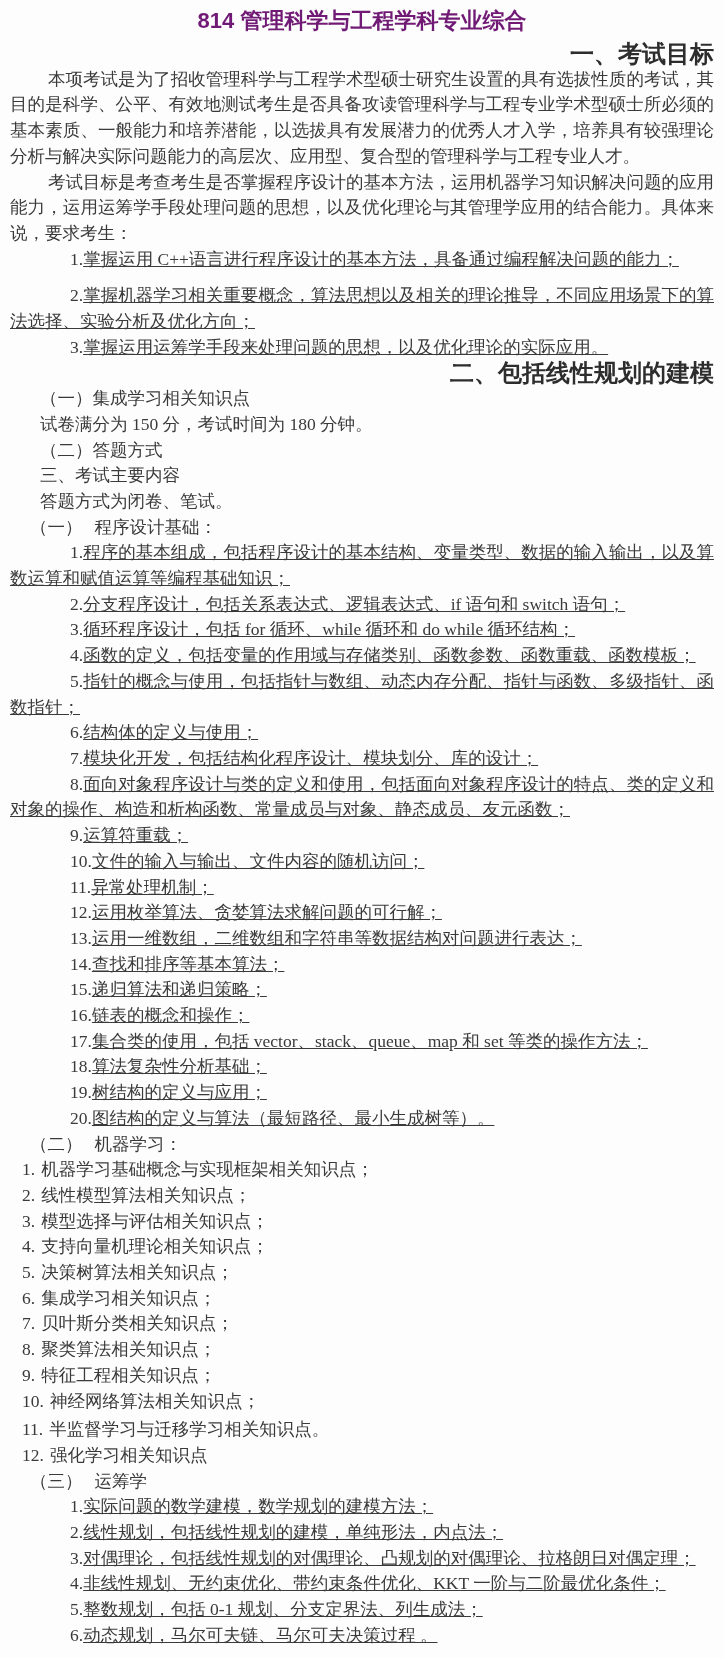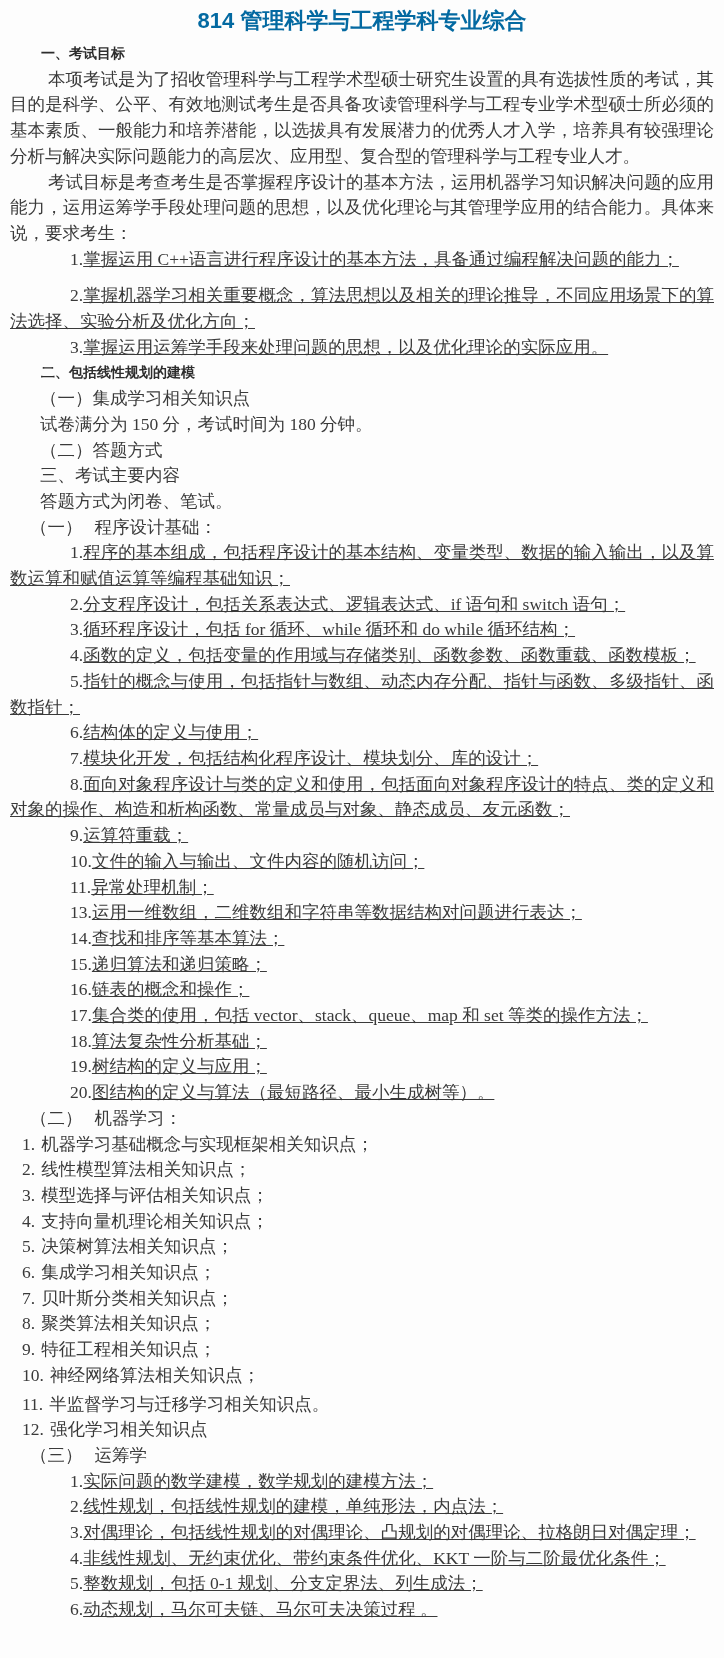--- a/index.html
+++ b/index.html
@@ -21,23 +21,24 @@
     text-align: center;
     font-family: "Liberation Sans", "DejaVu Sans", sans-serif;
     font-weight: bold;
     font-size: 22px;
     line-height: 30px;
     color: #e53333;
   }
   .heading {
     font-family: "Liberation Sans", "DejaVu Sans", sans-serif;
     font-weight: bold;
-    font-size: 14px;
+    font-size: 24px;
     color: #2d2d2d;
     padding-left: 31px;
+    text-align: right;
   }
   .para {
     text-align: justify;
     text-indent: 38px;
   }
   .plain {
     padding-left: 30px;
   }
   .sublabel {
     padding-left: 20px;
@@ -53,21 +54,21 @@
     padding-left: 12px;
   }
   .li-b .num { margin-right: 6px; }
   .gap-top-lg { margin-top: 11px; }
   .gap-top-sm { margin-top: 3px; }
 </style>
 </head>
 <body>
 
 <div class="page" style="background: rgb(253, 253, 253); color: rgb(58, 58, 58);">
-  <h1 class="doc-title" style="color: #0369a1;">814 管理科学与工程学科专业综合</h1>
+  <h1 class="doc-title" style="color: #701a75;">814 管理科学与工程学科专业综合</h1>
   <div id="doc-body">
       <div class="heading">一、考试目标</div>
       <div class="para">本项考试是为了招收管理科学与工程学术型硕士研究生设置的具有选拔性质的考试，其目的是科学、公平、有效地测试考生是否具备攻读管理科学与工程专业学术型硕士所必须的基本素质、一般能力和培养潜能，以选拔具有发展潜力的优秀人才入学，培养具有较强理论分析与解决实际问题能力的高层次、应用型、复合型的管理科学与工程专业人才。</div>
       <div class="para">考试目标是考查考生是否掌握程序设计的基本方法，运用机器学习知识解决问题的应用能力，运用运筹学手段处理问题的思想，以及优化理论与其管理学应用的结合能力。具体来说，要求考生：</div>
       <div class="li-a"><span class="num">1.</span><span class="li-text">掌握运用 C++语言进行程序设计的基本方法，具备通过编程解决问题的能力；</span></div>
       <div class="li-a gap-top-lg"><span class="num">2.</span><span class="li-text">掌握机器学习相关重要概念，算法思想以及相关的理论推导，不同应用场景下的算法选择、实验分析及优化方向；</span></div>
       <div class="li-a"><span class="num">3.</span><span class="li-text">掌握运用运筹学手段来处理问题的思想，以及优化理论的实际应用。</span></div>
       <div class="heading">二、包括线性规划的建模</div>
       <div class="plain">（一）集成学习相关知识点</div>
       <div class="plain">试卷满分为 150 分，考试时间为 180 分钟。</div>
@@ -79,20 +80,21 @@
       <div class="li-a"><span class="num">2.</span><span class="li-text">分支程序设计，包括关系表达式、逻辑表达式、if 语句和 switch 语句；</span></div>
       <div class="li-a"><span class="num">3.</span><span class="li-text">循环程序设计，包括 for 循环、while 循环和 do while 循环结构；</span></div>
       <div class="li-a"><span class="num">4.</span><span class="li-text">函数的定义，包括变量的作用域与存储类别、函数参数、函数重载、函数模板；</span></div>
       <div class="li-a"><span class="num">5.</span><span class="li-text">指针的概念与使用，包括指针与数组、动态内存分配、指针与函数、多级指针、函数指针；</span></div>
       <div class="li-a"><span class="num">6.</span><span class="li-text">结构体的定义与使用；</span></div>
       <div class="li-a"><span class="num">7.</span><span class="li-text">模块化开发，包括结构化程序设计、模块划分、库的设计；</span></div>
       <div class="li-a"><span class="num">8.</span><span class="li-text">面向对象程序设计与类的定义和使用，包括面向对象程序设计的特点、类的定义和对象的操作、构造和析构函数、常量成员与对象、静态成员、友元函数；</span></div>
       <div class="li-a"><span class="num">9.</span><span class="li-text">运算符重载；</span></div>
       <div class="li-a"><span class="num">10.</span><span class="li-text">文件的输入与输出、文件内容的随机访问；</span></div>
       <div class="li-a"><span class="num">11.</span><span class="li-text">异常处理机制；</span></div>
+      <div class="li-a"><span class="num">12.</span><span class="li-text">运用枚举算法、贪婪算法求解问题的可行解；</span></div>
       <div class="li-a"><span class="num">13.</span><span class="li-text">运用一维数组，二维数组和字符串等数据结构对问题进行表达；</span></div>
       <div class="li-a"><span class="num">14.</span><span class="li-text">查找和排序等基本算法；</span></div>
       <div class="li-a"><span class="num">15.</span><span class="li-text">递归算法和递归策略；</span></div>
       <div class="li-a"><span class="num">16.</span><span class="li-text">链表的概念和操作；</span></div>
       <div class="li-a"><span class="num">17.</span><span class="li-text">集合类的使用，包括 vector、stack、queue、map 和 set 等类的操作方法；</span></div>
       <div class="li-a"><span class="num">18.</span><span class="li-text">算法复杂性分析基础；</span></div>
       <div class="li-a"><span class="num">19.</span><span class="li-text">树结构的定义与应用；</span></div>
       <div class="li-a"><span class="num">20.</span><span class="li-text">图结构的定义与算法（最短路径、最小生成树等）。</span></div>
       <div class="sublabel"><span class="sub-label">（二）</span><span class="sub-title">机器学习：</span></div>
       <div class="li-b"><span class="num">1.</span><span class="li-text">机器学习基础概念与实现框架相关知识点；</span></div>

